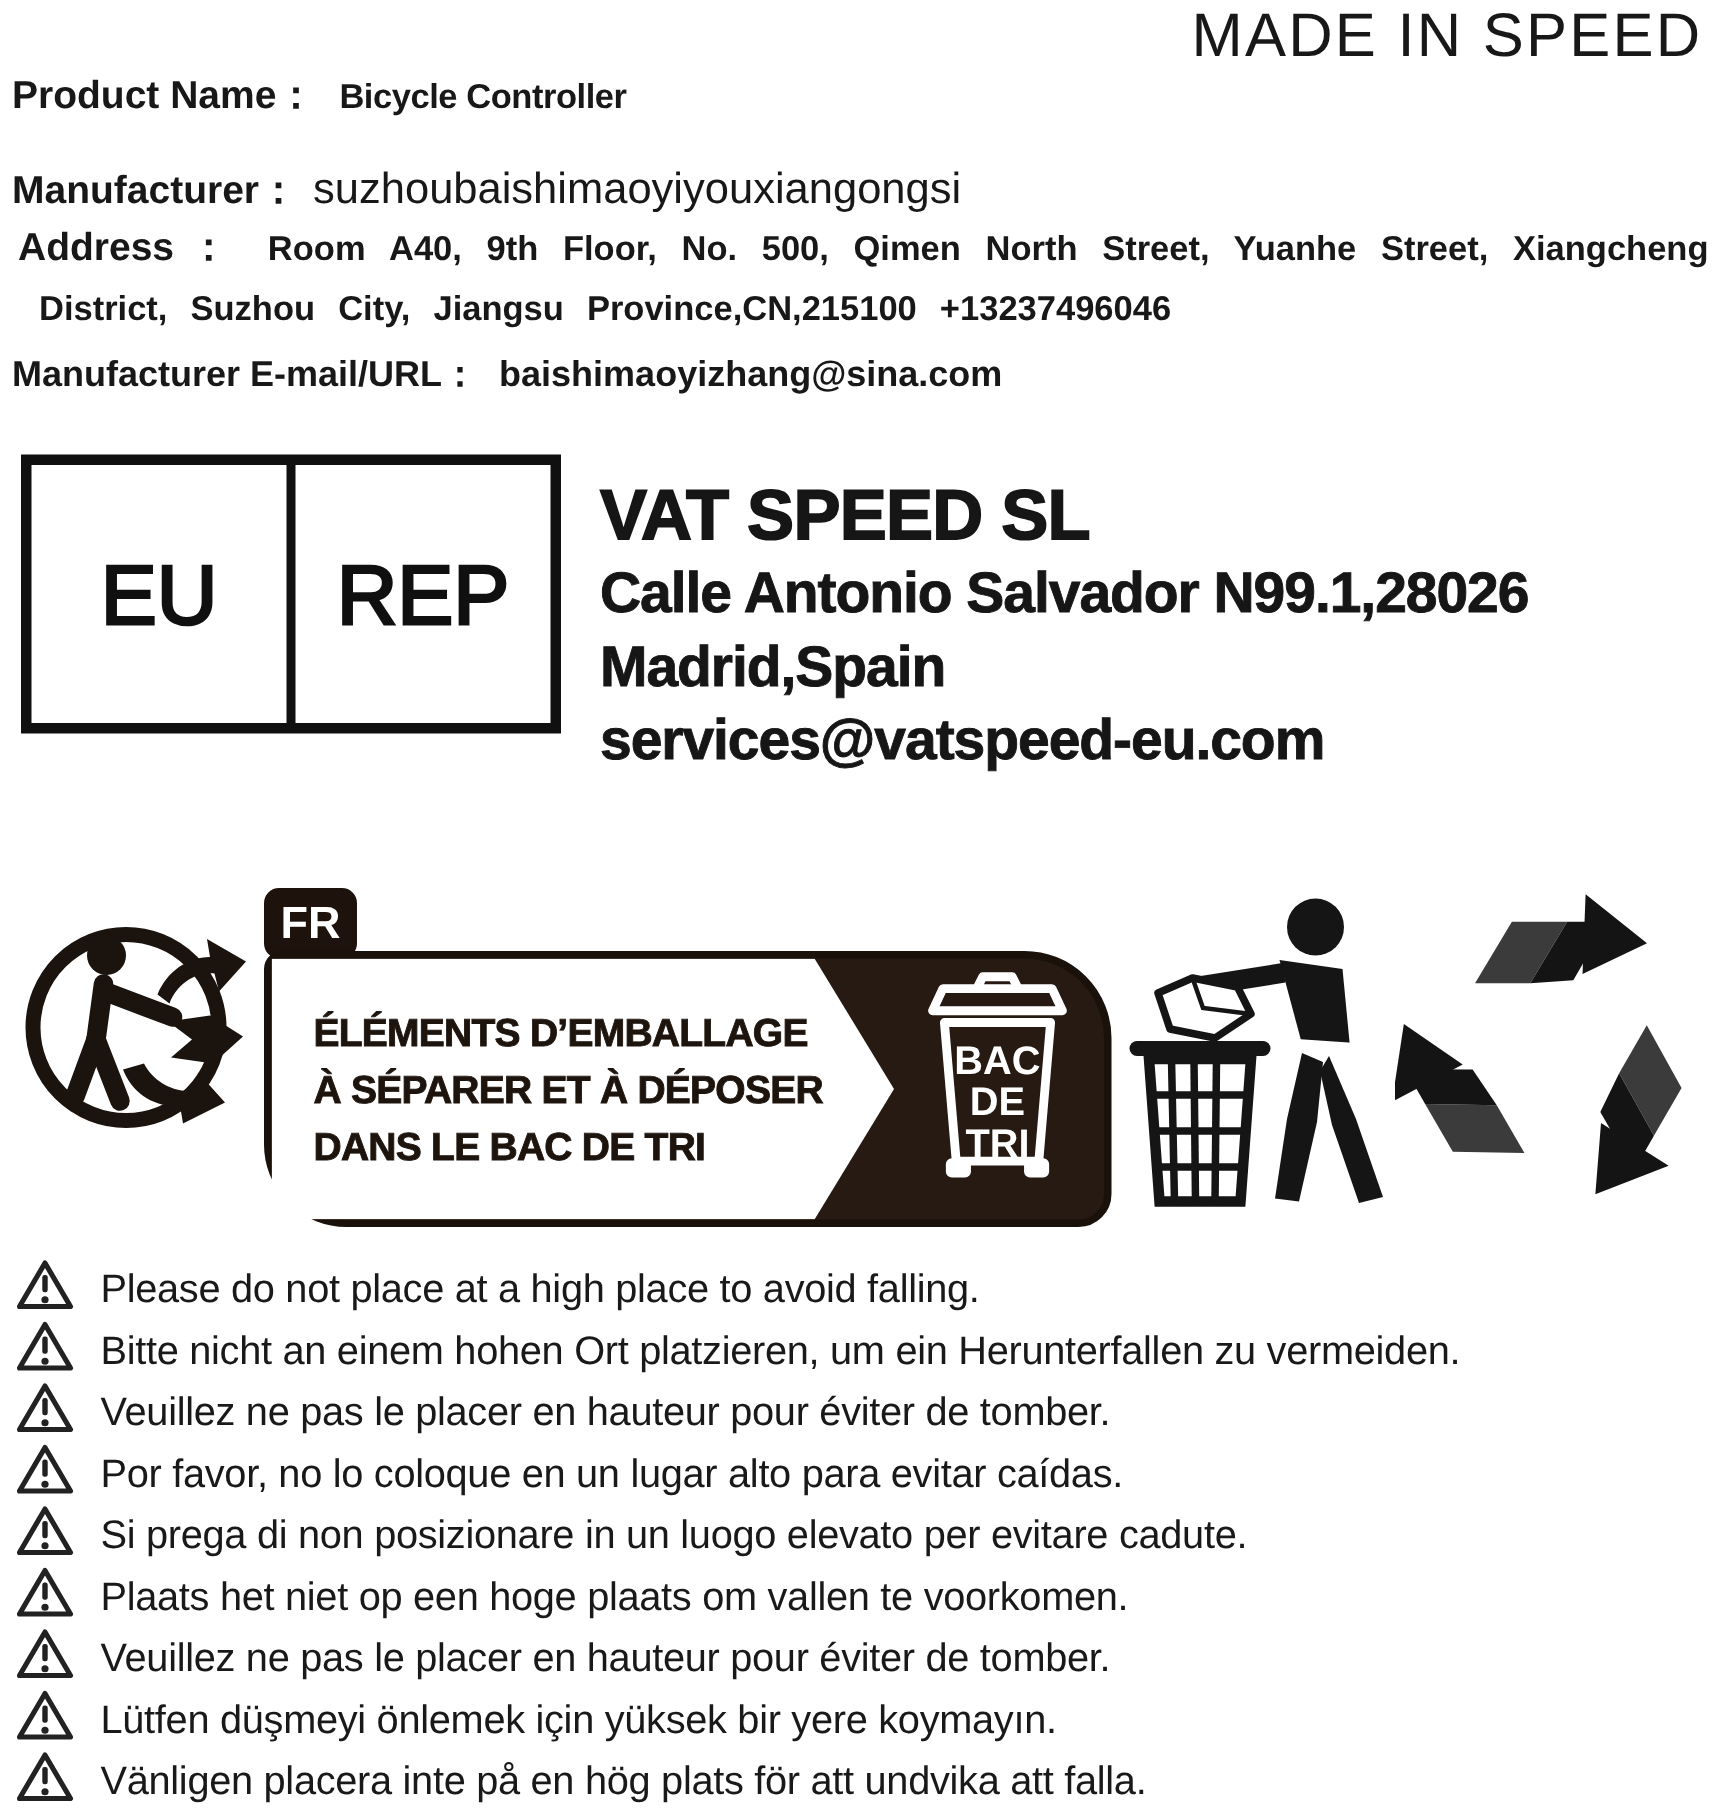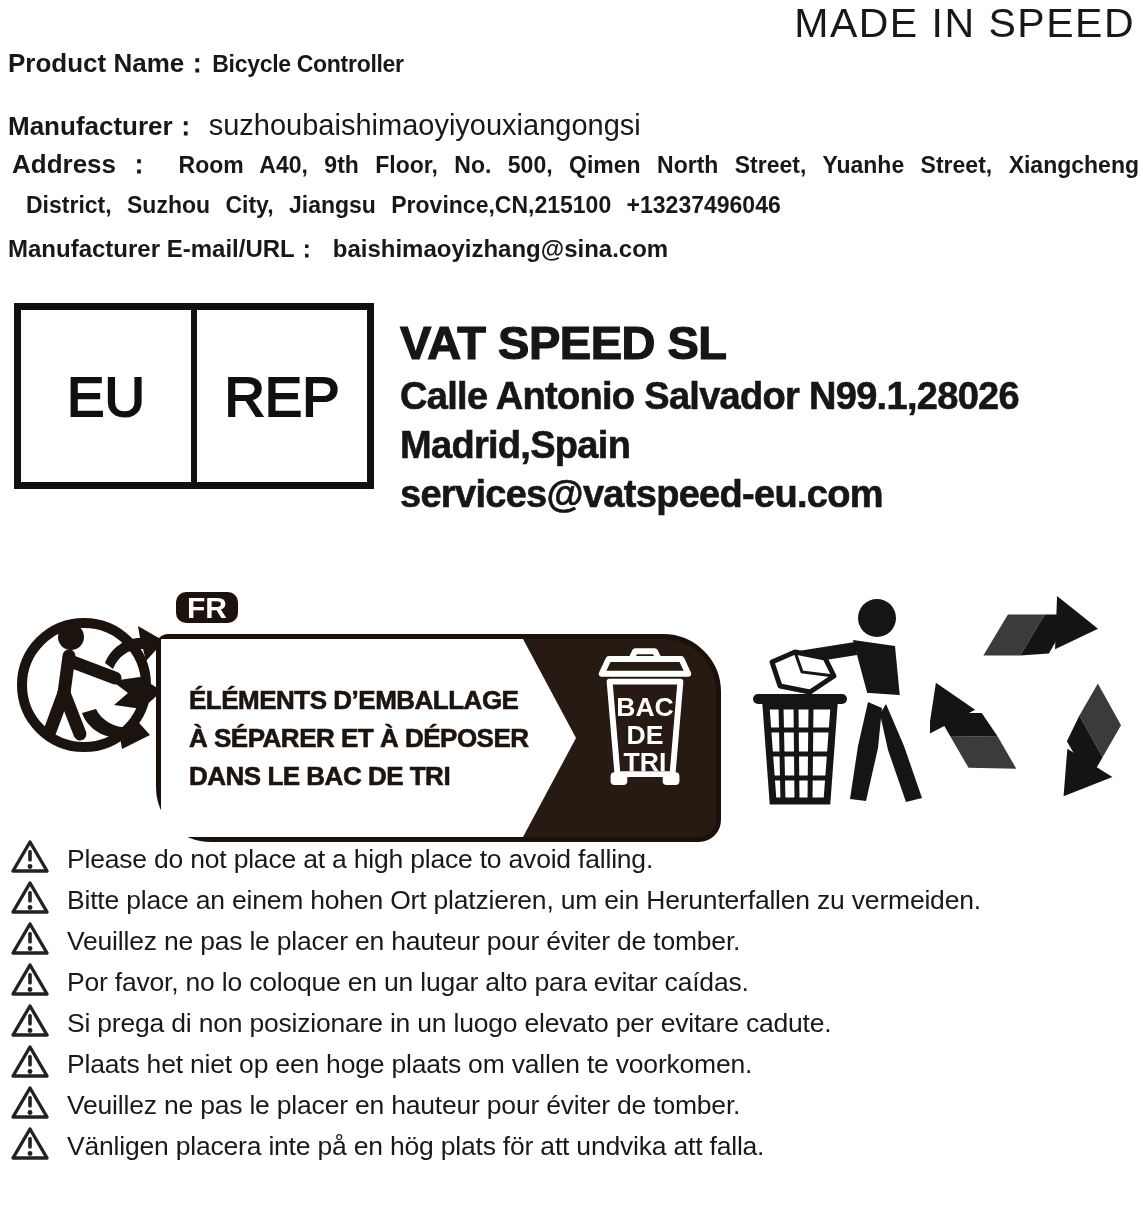--- a/index.html
+++ b/index.html
@@ -12,21 +12,21 @@
 
   
   .made-in {
     position:absolute; top:0px; right:8px;
     font-size:41px; font-weight:400; letter-spacing:1.5px; color:#181818;
     white-space:nowrap;
   }
   .tline { position:absolute; left:8px; white-space:nowrap; color:#181818; }
   .l-product { top:46px; }
   .lbl  { font-weight:700; font-size:26px;text-align:right; }
-  .val-name { font-weight:700; font-size:23px; margin-left:2px; letter-spacing:-0.3px; }
+  .val-name { font-weight:700; font-size:23px; margin-left:16px; letter-spacing:-0.3px; }
   .l-manu { top:109px; }
   .val-manu { font-weight:400; font-size:29px; margin-left:10px; }
   .addr { position:absolute; top:147px; left:12px; right:4px; color:#181818; }
   .addr-l1 { font-weight:700; font-size:23px; text-align:justify; text-align-last:justify; }
   .addr-l1 .lbl { font-size:26px; }
   .addr-l2 { font-weight:700; font-size:23px; padding-left:14px; word-spacing:9px; margin-top:10px; }
   .l-email { top:233px; }
   .email-lbl { font-weight:700; font-size:24px; }
   .email-val { font-weight:700; font-size:24px; margin-left:14px; }
 
@@ -52,27 +52,27 @@
     -webkit-text-stroke:1.2px #161616; white-space:nowrap;
   }
   .vat-line {
     font-weight:700; font-size:38px; line-height:49px; letter-spacing:-0.7px;
     -webkit-text-stroke:0.6px #161616; white-space:nowrap;
   }
 
   
   .triman { position:absolute; left:12px; top:593px; }
   .fr-tab {
-    position:absolute; left:176px; top:592px; width:62px; height:31px;
+    position:absolute; left:176px; top:592px; width:62px; height:47px;
     background:#1d130c; border-radius:10px; color:#fff;
     font-weight:700; font-size:30px; display:flex; align-items:center; justify-content:center;
     z-index:1;
   }
   .fr-banner {
-    position:absolute; left:156px; top:634px; width:565px; height:208px;
+    position:absolute; left:176px; top:634px; width:565px; height:184px;
     background:#261a12; border:5px solid #1a110b;
     border-radius:12px 58px 22px 55px; box-sizing:border-box; z-index:2;padding-left:30px;
   }
   .fr-white {
     position:absolute; left:0; top:0; bottom:0; width:415px; background:#ffffff;
     -webkit-clip-path:polygon(0 0, 362px 0, 415px 50%, 362px 100%, 0 100%);
     clip-path:polygon(0 0, 362px 0, 415px 50%, 362px 100%, 0 100%);
     display:flex; flex-direction:column; justify-content:center;
     padding-left:28px; box-sizing:border-box;
   }
@@ -213,21 +213,21 @@
         </svg>
         <span class="warn-text">Please do not place at a high place to avoid falling.</span>
       </div>
 
       <div class="warn-row">
         <svg class="warn-icon" viewBox="0 0 40 36" aria-hidden="true">
           <path d="M20 3 L37 32 L3 32 Z" fill="none" stroke="#222222" stroke-width="3.4" stroke-linejoin="round"></path>
           <rect x="18.2" y="11" width="3.6" height="11.5" rx="1.5" fill="#222222"></rect>
           <circle cx="20" cy="27.5" r="2.4" fill="#222222"></circle>
         </svg>
-        <span class="warn-text">Bitte place an einem hohen Ort platzieren, um ein Herunterfallen zu vermeiden.</span>
+        <span class="warn-text">Bitte nicht an einem hohen Ort platzieren, um ein Herunterfallen zu vermeiden.</span>
       </div>
 
       <div class="warn-row">
         <svg class="warn-icon" viewBox="0 0 40 36" aria-hidden="true">
           <path d="M20 3 L37 32 L3 32 Z" fill="none" stroke="#222222" stroke-width="3.4" stroke-linejoin="round"></path>
           <rect x="18.2" y="11" width="3.6" height="11.5" rx="1.5" fill="#222222"></rect>
           <circle cx="20" cy="27.5" r="2.4" fill="#222222"></circle>
         </svg>
         <span class="warn-text">Veuillez ne pas le placer en hauteur pour éviter de tomber.</span>
       </div>
@@ -261,20 +261,28 @@
 
       <div class="warn-row">
         <svg class="warn-icon" viewBox="0 0 40 36" aria-hidden="true">
           <path d="M20 3 L37 32 L3 32 Z" fill="none" stroke="#222222" stroke-width="3.4" stroke-linejoin="round"></path>
           <rect x="18.2" y="11" width="3.6" height="11.5" rx="1.5" fill="#222222"></rect>
           <circle cx="20" cy="27.5" r="2.4" fill="#222222"></circle>
         </svg>
         <span class="warn-text">Veuillez ne pas le placer en hauteur pour éviter de tomber.</span>
       </div>
 
+      <div class="warn-row">
+        <svg class="warn-icon" viewBox="0 0 40 36" aria-hidden="true">
+          <path d="M20 3 L37 32 L3 32 Z" fill="none" stroke="#222222" stroke-width="3.4" stroke-linejoin="round"></path>
+          <rect x="18.2" y="11" width="3.6" height="11.5" rx="1.5" fill="#222222"></rect>
+          <circle cx="20" cy="27.5" r="2.4" fill="#222222"></circle>
+        </svg>
+        <span class="warn-text">Lütfen düşmeyi önlemek için yüksek bir yere koymayın.</span>
+      </div>
 
       <div class="warn-row">
         <svg class="warn-icon" viewBox="0 0 40 36" aria-hidden="true">
           <path d="M20 3 L37 32 L3 32 Z" fill="none" stroke="#222222" stroke-width="3.4" stroke-linejoin="round"></path>
           <rect x="18.2" y="11" width="3.6" height="11.5" rx="1.5" fill="#222222"></rect>
           <circle cx="20" cy="27.5" r="2.4" fill="#222222"></circle>
         </svg>
         <span class="warn-text">Vänligen placera inte på en hög plats för att undvika att falla.</span>
       </div>
     </div>

